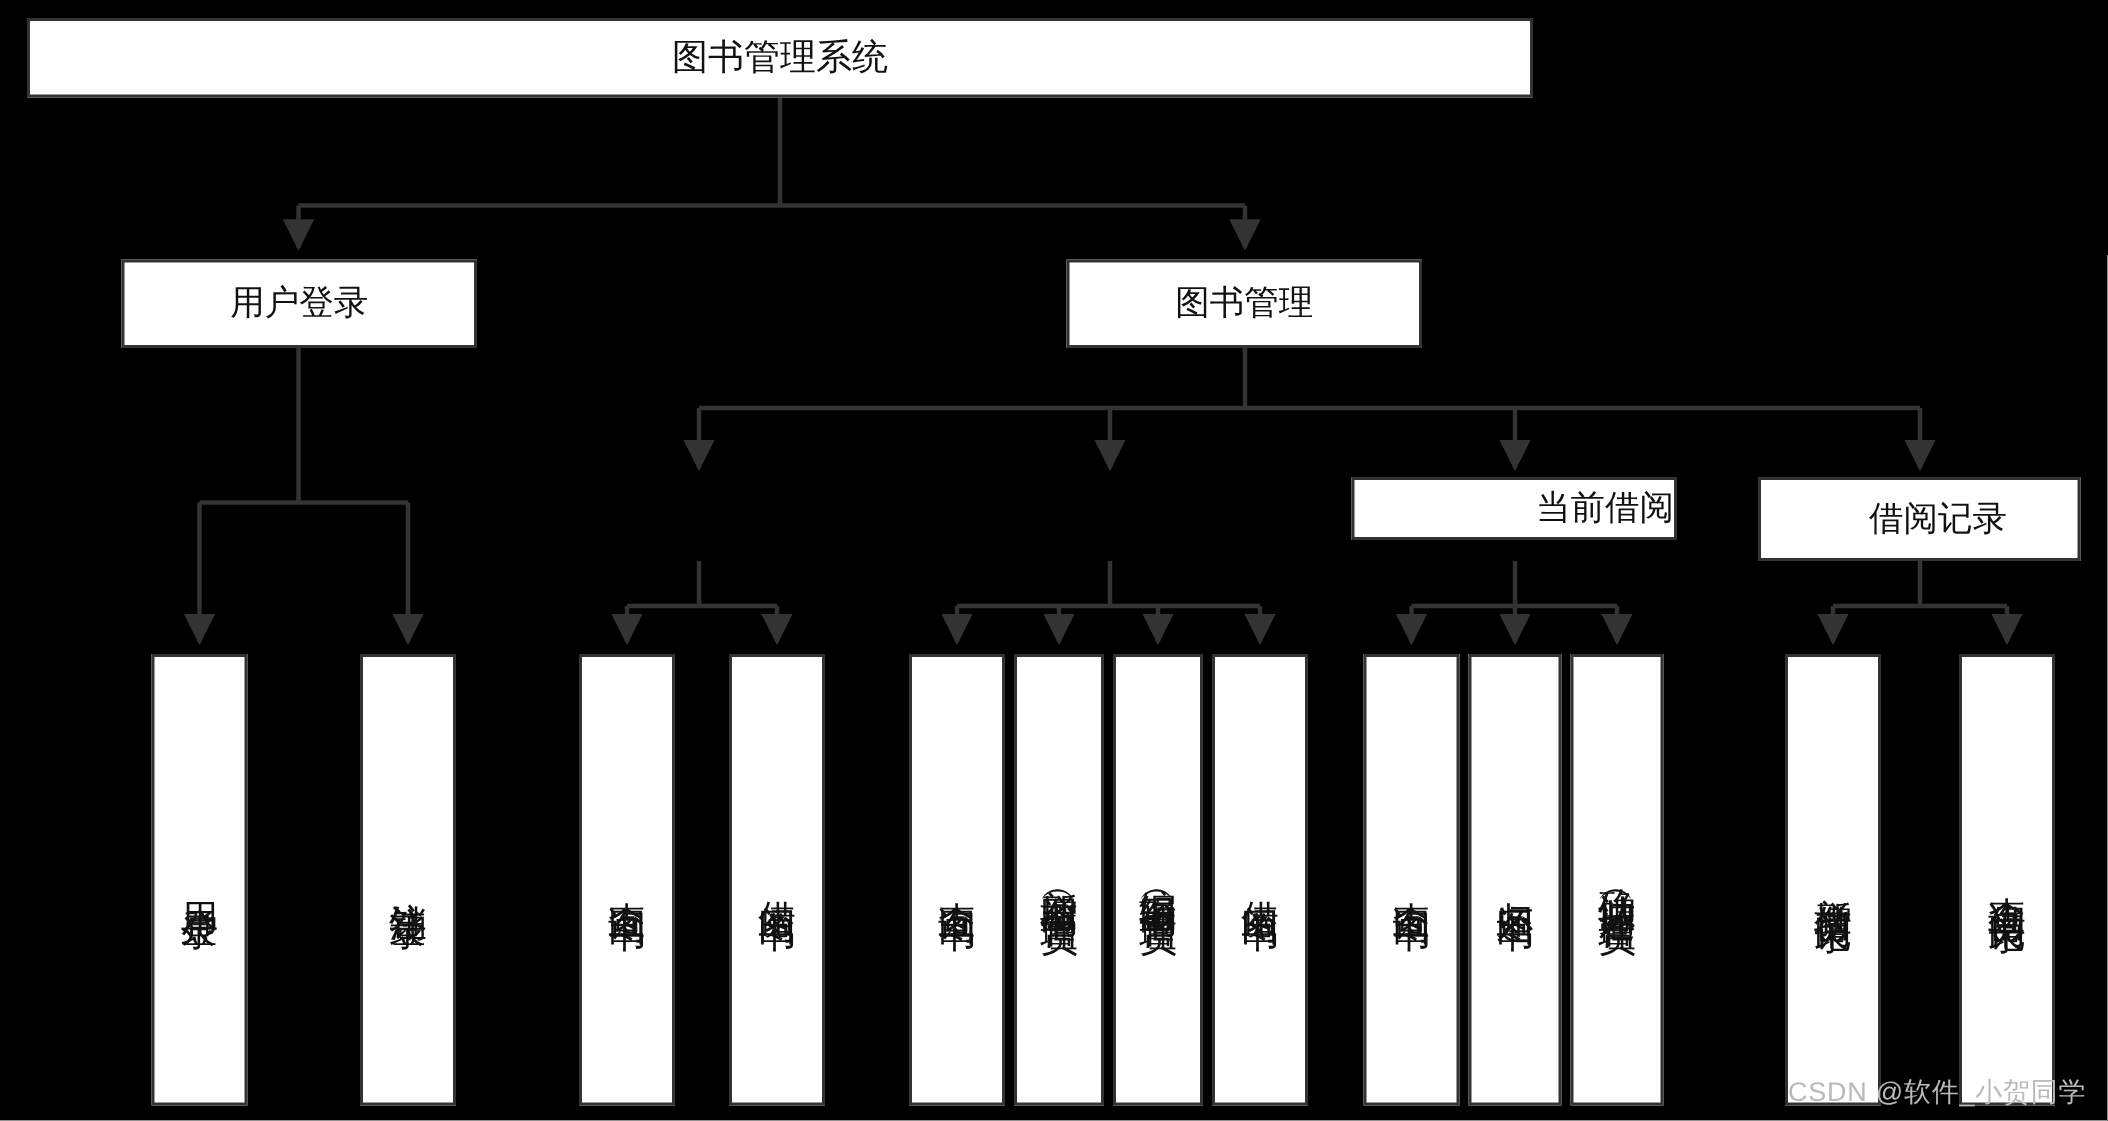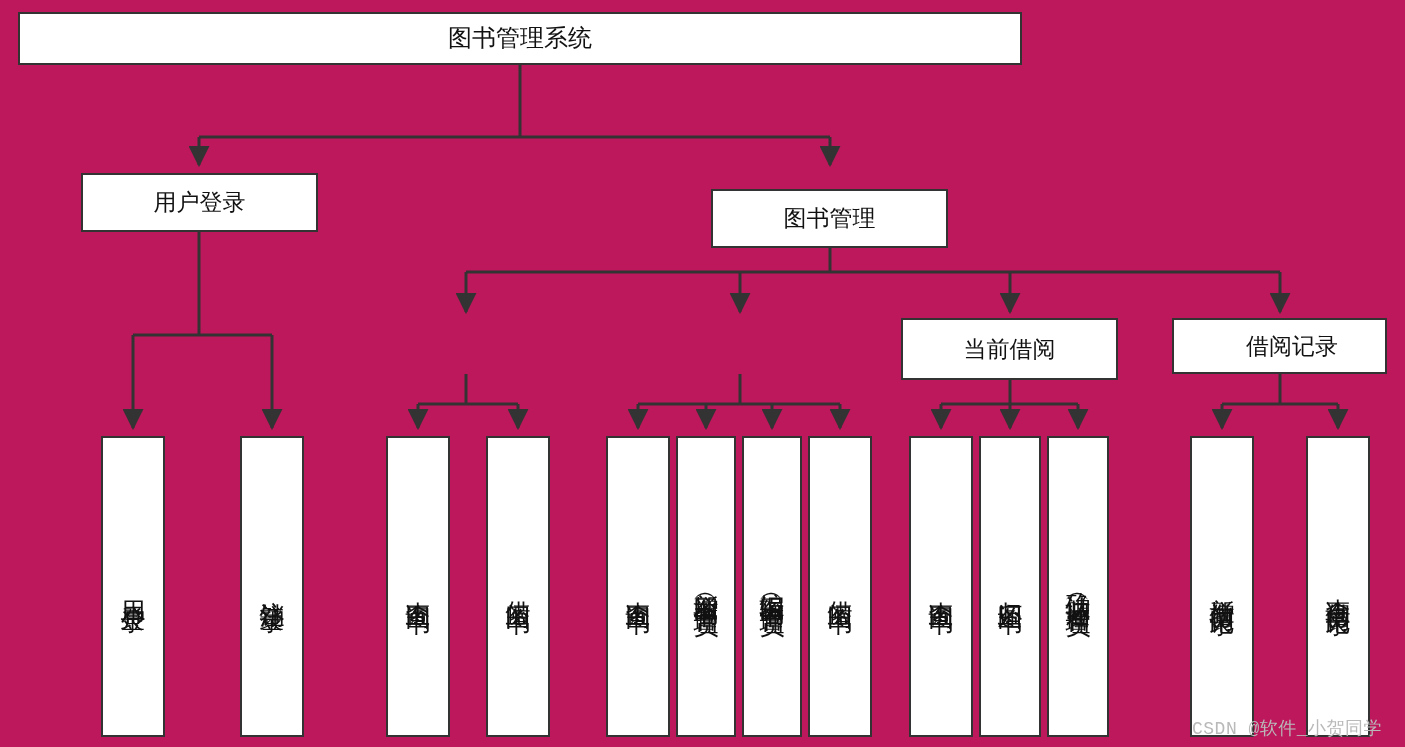--- a/index.html
+++ b/index.html
@@ -8,21 +8,21 @@
     padding: 0;
     background: #ffffff;
   }
   body {
     font-family: "DejaVu Sans", "Liberation Sans", sans-serif;
   }
   #canvas {
     position: relative;
     width: 1405px;
     height: 747px;
-    background: #be185d;
+    background: #000000;
     overflow: hidden;
   }
   #edges {
     position: absolute;
     left: 0;
     top: 0;
     width: 1405px;
     height: 747px;
     pointer-events: none;
   }
@@ -64,21 +64,21 @@
   }
   #watermark {
     position: absolute;
     left: 1192px;
     top: 716px;
     font-size: 18px;
     color: #b9b9b9;
     letter-spacing: 0.5px;
     white-space: nowrap;
     z-index: 3;
-    font-family: Liberation Mono, monospace;
+    font-family: Liberation Sans, sans-serif;
   }
 </style>
 </head>
 <body>
 
 <div id="canvas">
 
   <svg id="edges" viewBox="0 0 1405 747" width="1405" height="747" xmlns="http://www.w3.org/2000/svg">
     <defs>
       <marker id="arrow" viewBox="0 0 10 10" refX="9" refY="5" markerWidth="7" markerHeight="7" orient="auto-start-reverse">
@@ -129,25 +129,25 @@
     </g>
   </svg>
 
   <div class="node horiz root" style="left:18px; top:12px; width:1004px; height:53px;">
     <span class="label">图书管理系统</span>
   </div>
 
   <div class="node horiz" style="left:81px; top:173px; width:237px; height:59px;">
     <span class="label">用户登录</span>
   </div>
-  <div class="node horiz" style="left:711px; top:173px; width:237px; height:59px;margin-top:16px;">
+  <div class="node horiz" style="left:711px; top:173px; width:237px; height:59px;">
     <span class="label">图书管理</span>
   </div>
 
-  <div class="node horiz" style="left:901px; top:318px; width:217px; height:62px;">
+  <div class="node horiz" style="left:901px; top:318px; width:217px; height:42px;justify-content:flex-end;">
     <span class="label">当前借阅</span>
   </div>
   <div class="node horiz" style="left:1172px; top:318px; width:215px; height:56px;padding-left:25px;">
     <span class="label">借阅记录</span>
   </div>
 
   <div class="node vert" style="left:101px; top:436px; width:64px; height:301px;">
     <span class="label">用户登录</span>
   </div>
   <div class="node vert" style="left:240px; top:436px; width:64px; height:301px;">

